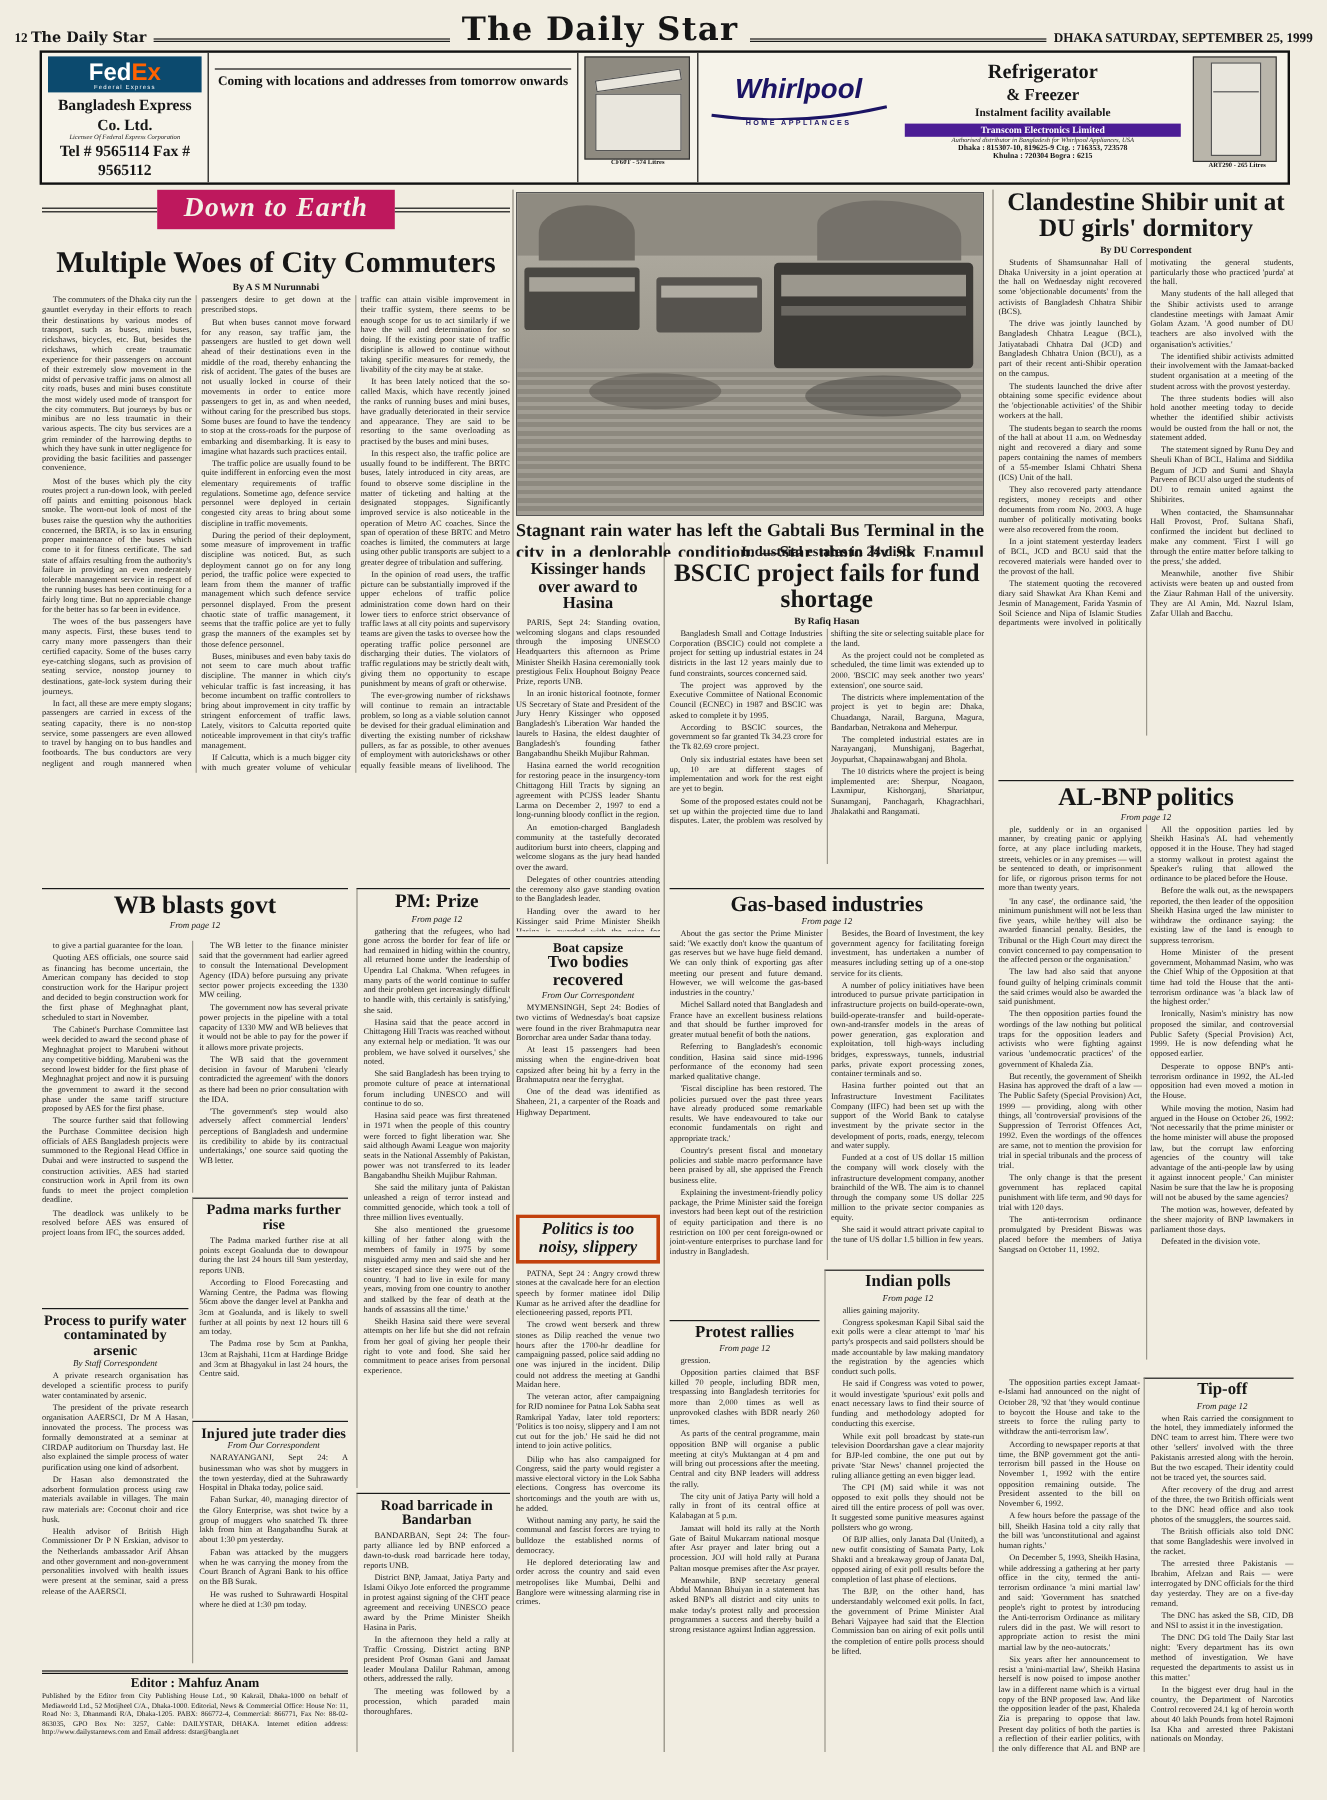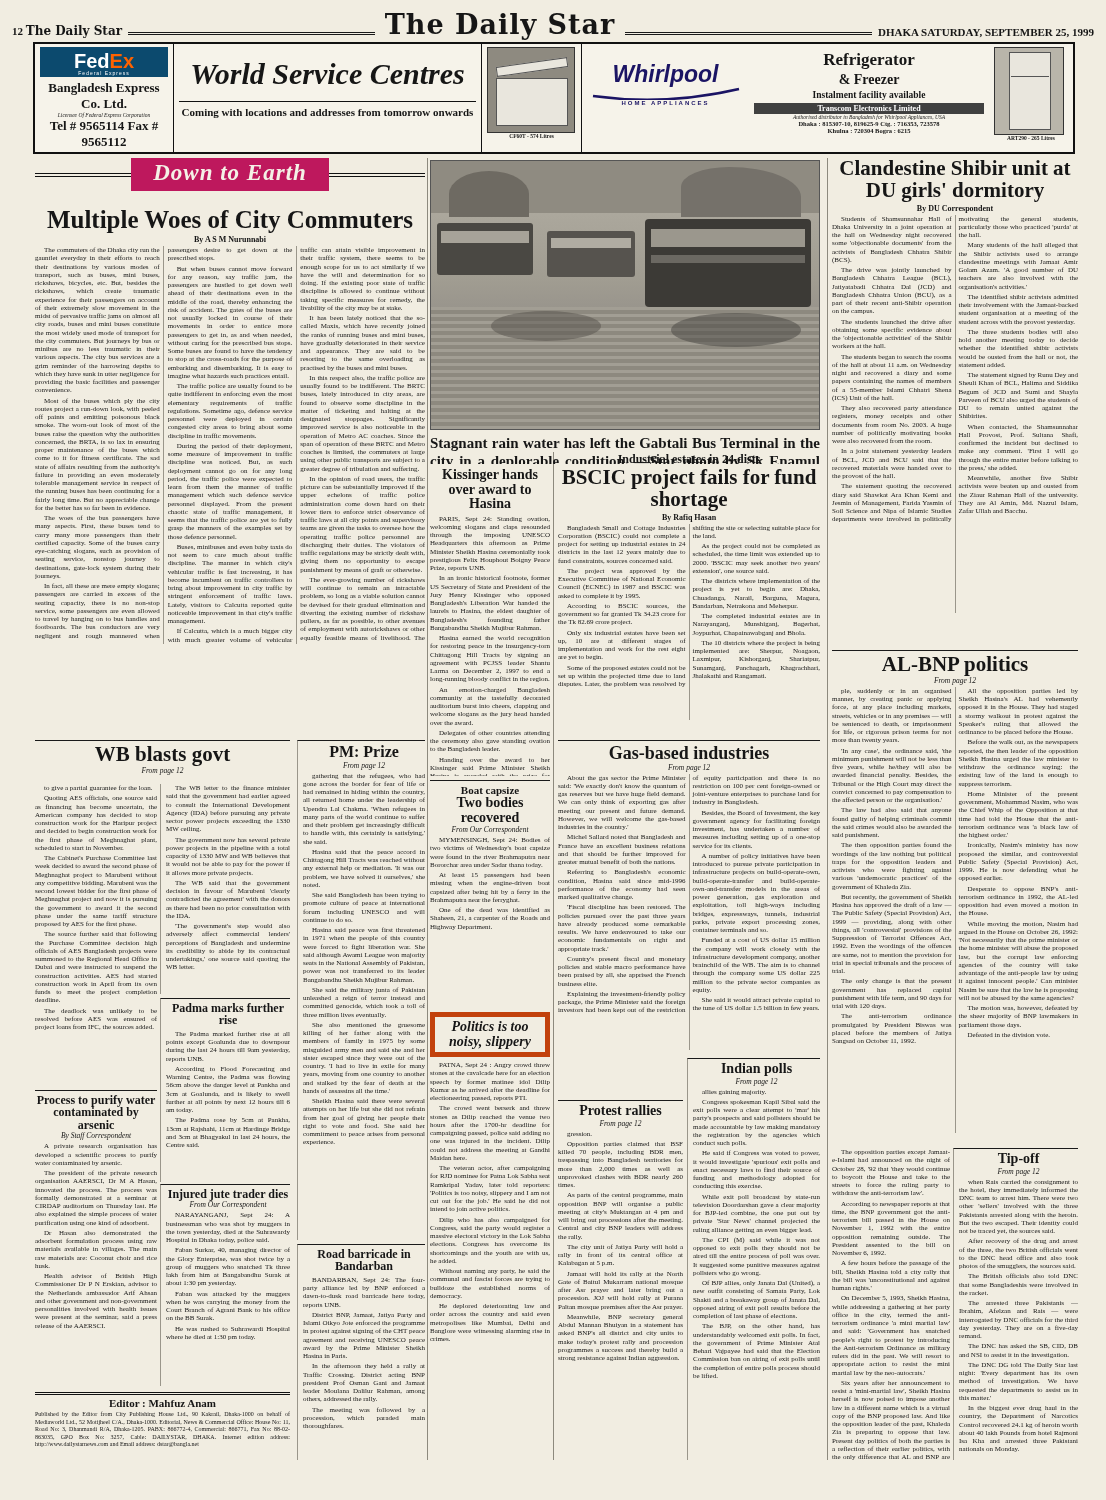--- a/index.html
+++ b/index.html
@@ -28,21 +28,21 @@
   .adtiny { font-size:5.5px; font-style:italic; text-align:center; }
   .wsc-title { font-size:30px; font-weight:bold; font-style:italic; text-align:center; padding-top:10px; }
   .wsc-sub { font-size:11px; font-weight:bold; text-align:center; border-top:1px solid #111; margin-top:10px; padding-top:4px; }
   .vdiv { border-left:1px solid #111; }
   .whirl { font-family:"Liberation Sans", sans-serif; font-weight:bold; font-style:italic;
            font-size:23px; color:#1b1464; text-align:center; line-height:1; padding-top:16px; }
   .whirl-sub { font-family:"Liberation Sans", sans-serif; font-size:6px; letter-spacing:2px;
                text-align:center; color:#1b1464; font-weight:bold; }
   .rf-title { font-size:17px; font-weight:bold; text-align:center; line-height:1.05; padding-top:4px; }
   .rf-sub { font-size:9.5px; font-weight:bold; text-align:center; margin:2px 0 3px; }
-  .trans-bar { background:#404040; color:#fff; font-size:8px; font-weight:bold; text-align:center; padding:1px 0; }
+  .trans-bar { background:#4c1d95; color:#fff; font-size:8px; font-weight:bold; text-align:center; padding:1px 0; }
   .prod { background:#8e8a80; border:1px solid #333; position:relative; }
   .prod .white-unit { position:absolute; background:#e9e6dd; border:1px solid #555; }
   .prod-cap { font-size:5.5px; font-weight:bold; text-align:center; }
 
   
   .txt { font-size:7px; line-height:1.18; text-align:justify; }
   .txt p { margin:0 0 2px; text-indent:9px; }
   .cols2 { column-count:2; column-gap:7px; column-rule:1px solid #9a968a; }
   .cols3 { column-count:3; column-gap:8px; column-rule:1px solid #9a968a; }
   .hl { font-weight:bold; text-align:center; line-height:1.04; }
@@ -60,21 +60,21 @@
   .dte-rule { flex:1; border-top:4px double #111; }
   .dte-box { background:#be185d; color:#f4f1e6; font-style:italic; font-weight:bold;
              font-size:23px; padding:2px 22px 5px; letter-spacing:1px; }
 
   
   .photo { background:linear-gradient(#b4b0a5 0%, #a09c91 45%, #95918a 60%, #a8a49a 100%);
            border:1px solid #555; }
   .ph { position:absolute; }
   .caption { font-size:15px; font-weight:bold; line-height:1.2; text-align:justify; }
 
-  .boxed-head { border:5px solid #c2410c; padding:3px 2px; font-style:italic; }
+  .boxed-head { border:3px solid #c2410c; padding:3px 2px; font-style:italic; }
   .editor-box { border-top:3px double #111; padding-top:2px; }
   .editor-title { font-size:11px; font-weight:bold; text-align:center; margin-bottom:2px; }
   .editor-txt { font-size:6px; line-height:1.25; text-align:justify; }
 </style>
 </head>
 <body>
 
 <div class="page">
 
   <div class="abs hdr" style="left:12px; top:2px; width:1082px; height:38px;">
@@ -92,21 +92,20 @@
     <div class="ad-cell" style="width:138px;">
       <div class="fedex-box">
         <span>Fed</span><span class="ex">Ex</span>
         <small>Federal Express</small>
       </div>
       <div class="adsmall" style="margin-top:3px;">Bangladesh Express Co. Ltd.</div>
       <div class="adtiny">Licensee Of Federal Express Corporation</div>
       <div class="adsmall">Tel # 9565114 Fax # 9565112</div>
     </div>
     <div class="ad-cell vdiv" style="flex:1;">
-      <div class="wsc-title">World Service Centres</div>
       <div class="wsc-sub">Coming with locations and addresses from tomorrow onwards</div>
     </div>
     <div class="ad-cell vdiv" style="width:100px;">
       <div class="prod" style="width:88px; height:86px;">
         <div class="white-unit" style="left:8px; top:30px; width:72px; height:48px;"></div>
         <div class="white-unit" style="left:8px; top:14px; width:72px; height:10px; transform:rotate(-8deg);"></div>
       </div>
       <div class="prod-cap">CF60T - 574 Litres</div>
     </div>
     <div class="ad-cell vdiv" style="width:168px;">
@@ -237,20 +236,21 @@
     <div class="frompage">From page 12</div>
     <div class="txt cols2" style="height:276px;">
         <p>About the gas sector the Prime Minister said: 'We exactly don't know the quantum of gas reserves but we have huge field demand. We can only think of exporting gas after meeting our present and future demand. However, we will welcome the gas-based industries in the country.'</p>
         <p>Michel Sallard noted that Bangladesh and France have an excellent business relations and that should be further improved for greater mutual benefit of both the nations.</p>
         <p>Referring to Bangladesh's economic condition, Hasina said since mid-1996 performance of the economy had seen marked qualitative change.</p>
         <p>'Fiscal discipline has been restored. The policies pursued over the past three years have already produced some remarkable results. We have endeavoured to take our economic fundamentals on right and appropriate track.'</p>
         <p>Country's present fiscal and monetary policies and stable macro performance have been praised by all, she apprised the French business elite.</p>
         <p>Explaining the investment-friendly policy package, the Prime Minister said the foreign investors had been kept out of the restriction of equity participation and there is no restriction on 100 per cent foreign-owned or joint-venture enterprises to purchase land for industry in Bangladesh.</p>
         <p>Besides, the Board of Investment, the key government agency for facilitating foreign investment, has undertaken a number of measures including setting up of a one-stop service for its clients.</p>
         <p>A number of policy initiatives have been introduced to pursue private participation in infrastructure projects on build-operate-own, build-operate-transfer and build-operate-own-and-transfer models in the areas of power generation, gas exploration and exploitation, toll high-ways including bridges, expressways, tunnels, industrial parks, private export processing zones, container terminals and so.</p>
+        <p>Hasina further pointed out that an Infrastructure Investment Facilitates Company (IIFC) had been set up with the support of the World Bank to catalyse investment by the private sector in the development of ports, roads, energy, telecom and water supply.</p>
         <p>Funded at a cost of US dollar 15 million the company will work closely with the infrastructure development company, another brainchild of the WB. The aim is to channel through the company some US dollar 225 million to the private sector companies as equity.</p>
         <p>She said it would attract private capital to the tune of US dollar 1.5 billion in few years.</p>
       </div>
   </div>
 
   <div class="abs rule-top" style="left:430px; top:780px; width:120px; height:228px;">
     <div class="kick" style="font-size:11px;">Boat capsize</div>
     <div class="hl h4">Two bodies recovered</div>
     <div class="frompage">From Our Correspondent</div>
     <div class="txt" style="height:160px;">

